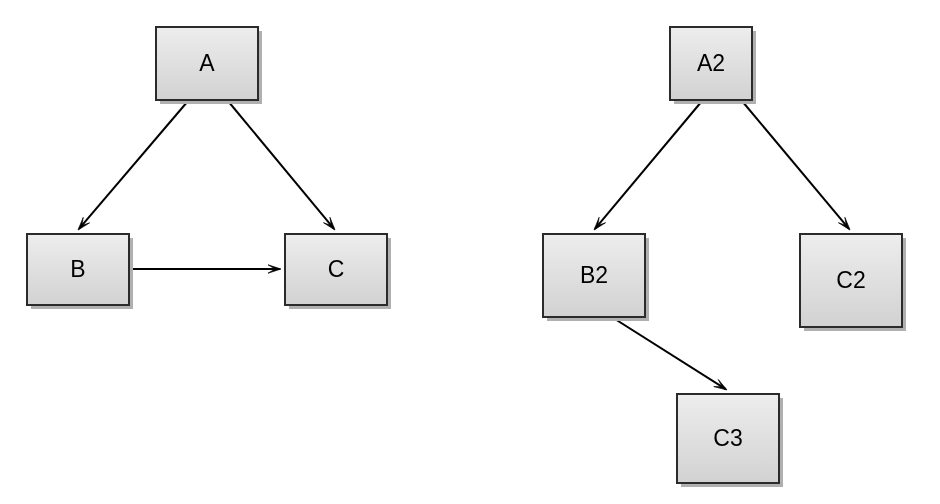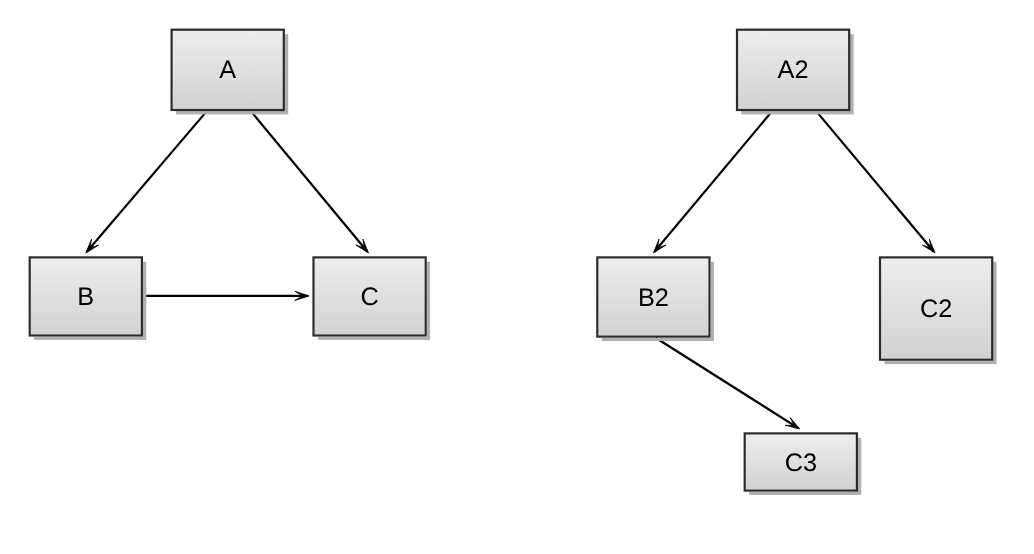--- a/index.html
+++ b/index.html
@@ -80,28 +80,28 @@
           <span class="node-label">A</span>
         </div>
         <div class="node" style="left: 26px; top: 233px; width: 104px; height: 73px; border-color: rgb(43, 43, 43); background: linear-gradient(rgb(237, 237, 237) 0%, rgb(210, 210, 210) 100%); box-shadow: rgb(176, 176, 176) 4px 4px 0px -1px; color: rgb(0, 0, 0);">
           <span class="node-label">B</span>
         </div>
         <div class="node" style="left: 284px; top: 233px; width: 104px; height: 73px; border-color: rgb(43, 43, 43); background: linear-gradient(rgb(237, 237, 237) 0%, rgb(210, 210, 210) 100%); box-shadow: rgb(176, 176, 176) 4px 4px 0px -1px; color: rgb(0, 0, 0);">
           <span class="node-label">C</span>
         </div>
       </div>
       <div>
-        <div class="node" style="left: 669px; top: 26px; width: 104px; height: 75px; border-color: rgb(43, 43, 43); background: linear-gradient(rgb(237, 237, 237) 0%, rgb(210, 210, 210) 100%); box-shadow: rgb(176, 176, 176) 4px 4px 0px -1px; color: rgb(0, 0, 0);">
+        <div class="node" style="left: 669px; top: 26px; width: 84px; height: 75px; border-color: rgb(43, 43, 43); background: linear-gradient(rgb(237, 237, 237) 0%, rgb(210, 210, 210) 100%); box-shadow: rgb(176, 176, 176) 4px 4px 0px -1px; color: rgb(0, 0, 0);">
           <span class="node-label">A2</span>
         </div>
-        <div class="node" style="left: 542px; top: 233px; width: 104px; height: 74px; border-color: rgb(43, 43, 43); background: linear-gradient(rgb(237, 237, 237) 0%, rgb(210, 210, 210) 100%); box-shadow: rgb(176, 176, 176) 4px 4px 0px -1px; color: rgb(0, 0, 0);">
+        <div class="node" style="left: 542px; top: 233px; width: 104px; height: 85px; border-color: rgb(43, 43, 43); background: linear-gradient(rgb(237, 237, 237) 0%, rgb(210, 210, 210) 100%); box-shadow: rgb(176, 176, 176) 4px 4px 0px -1px; color: rgb(0, 0, 0);">
           <span class="node-label">B2</span>
         </div>
         <div class="node" style="left: 799px; top: 233px; width: 104px; height: 95px; border-color: rgb(43, 43, 43); background: linear-gradient(rgb(237, 237, 237) 0%, rgb(210, 210, 210) 100%); box-shadow: rgb(176, 176, 176) 4px 4px 0px -1px; color: rgb(0, 0, 0);">
           <span class="node-label">C2</span>
         </div>
-        <div class="node" style="left: 676px; top: 393px; width: 104px; height: 54px; border-color: rgb(43, 43, 43); background: linear-gradient(rgb(237, 237, 237) 0%, rgb(210, 210, 210) 100%); box-shadow: rgb(176, 176, 176) 4px 4px 0px -1px; color: rgb(0, 0, 0);">
+        <div class="node" style="left: 676px; top: 393px; width: 104px; height: 91px; border-color: rgb(43, 43, 43); background: linear-gradient(rgb(237, 237, 237) 0%, rgb(210, 210, 210) 100%); box-shadow: rgb(176, 176, 176) 4px 4px 0px -1px; color: rgb(0, 0, 0);">
           <span class="node-label">C3</span>
         </div>
       </div>
     </div>
 
 </div>
 
 </body></html>

